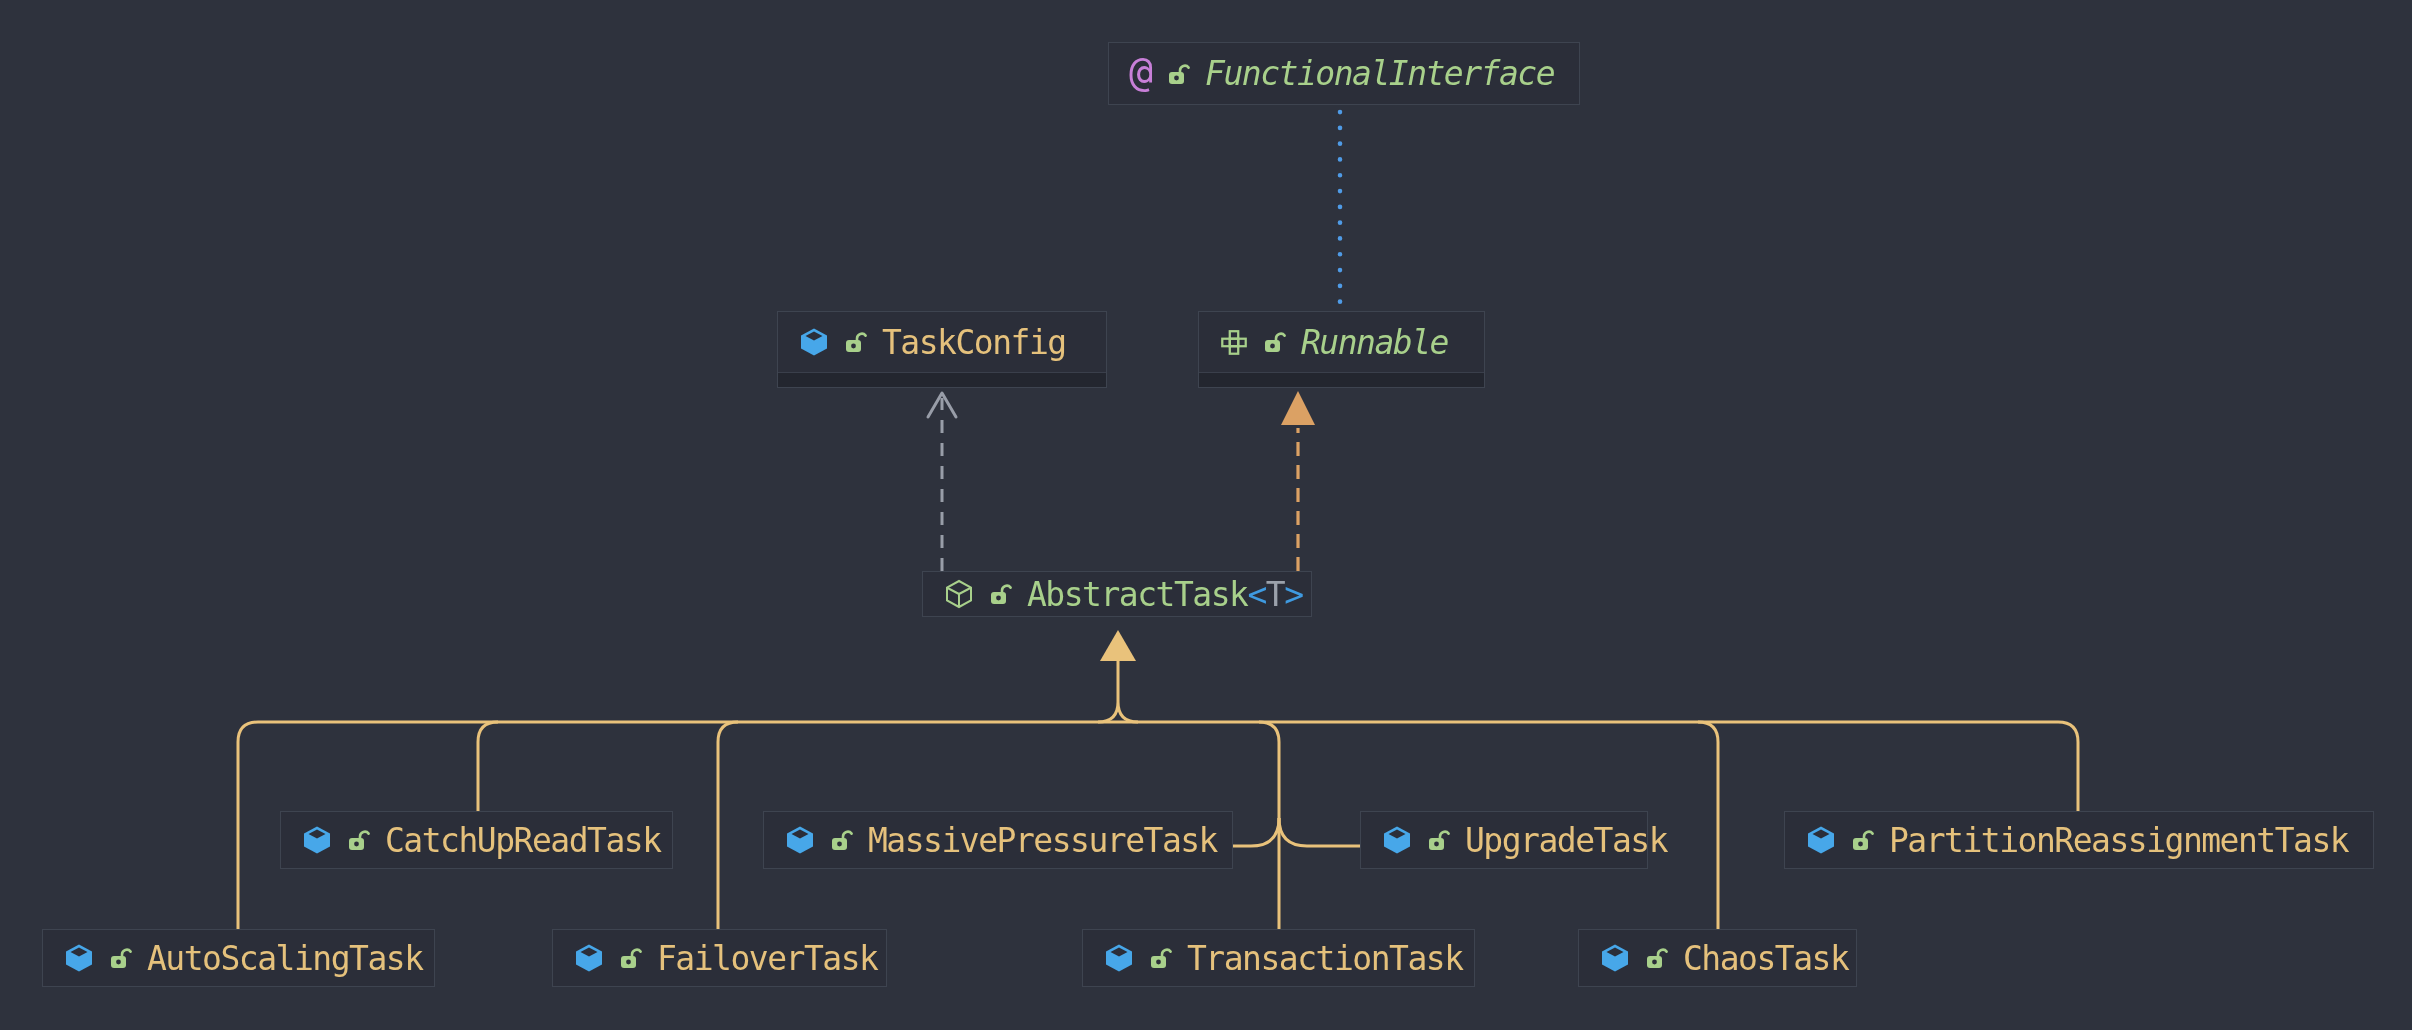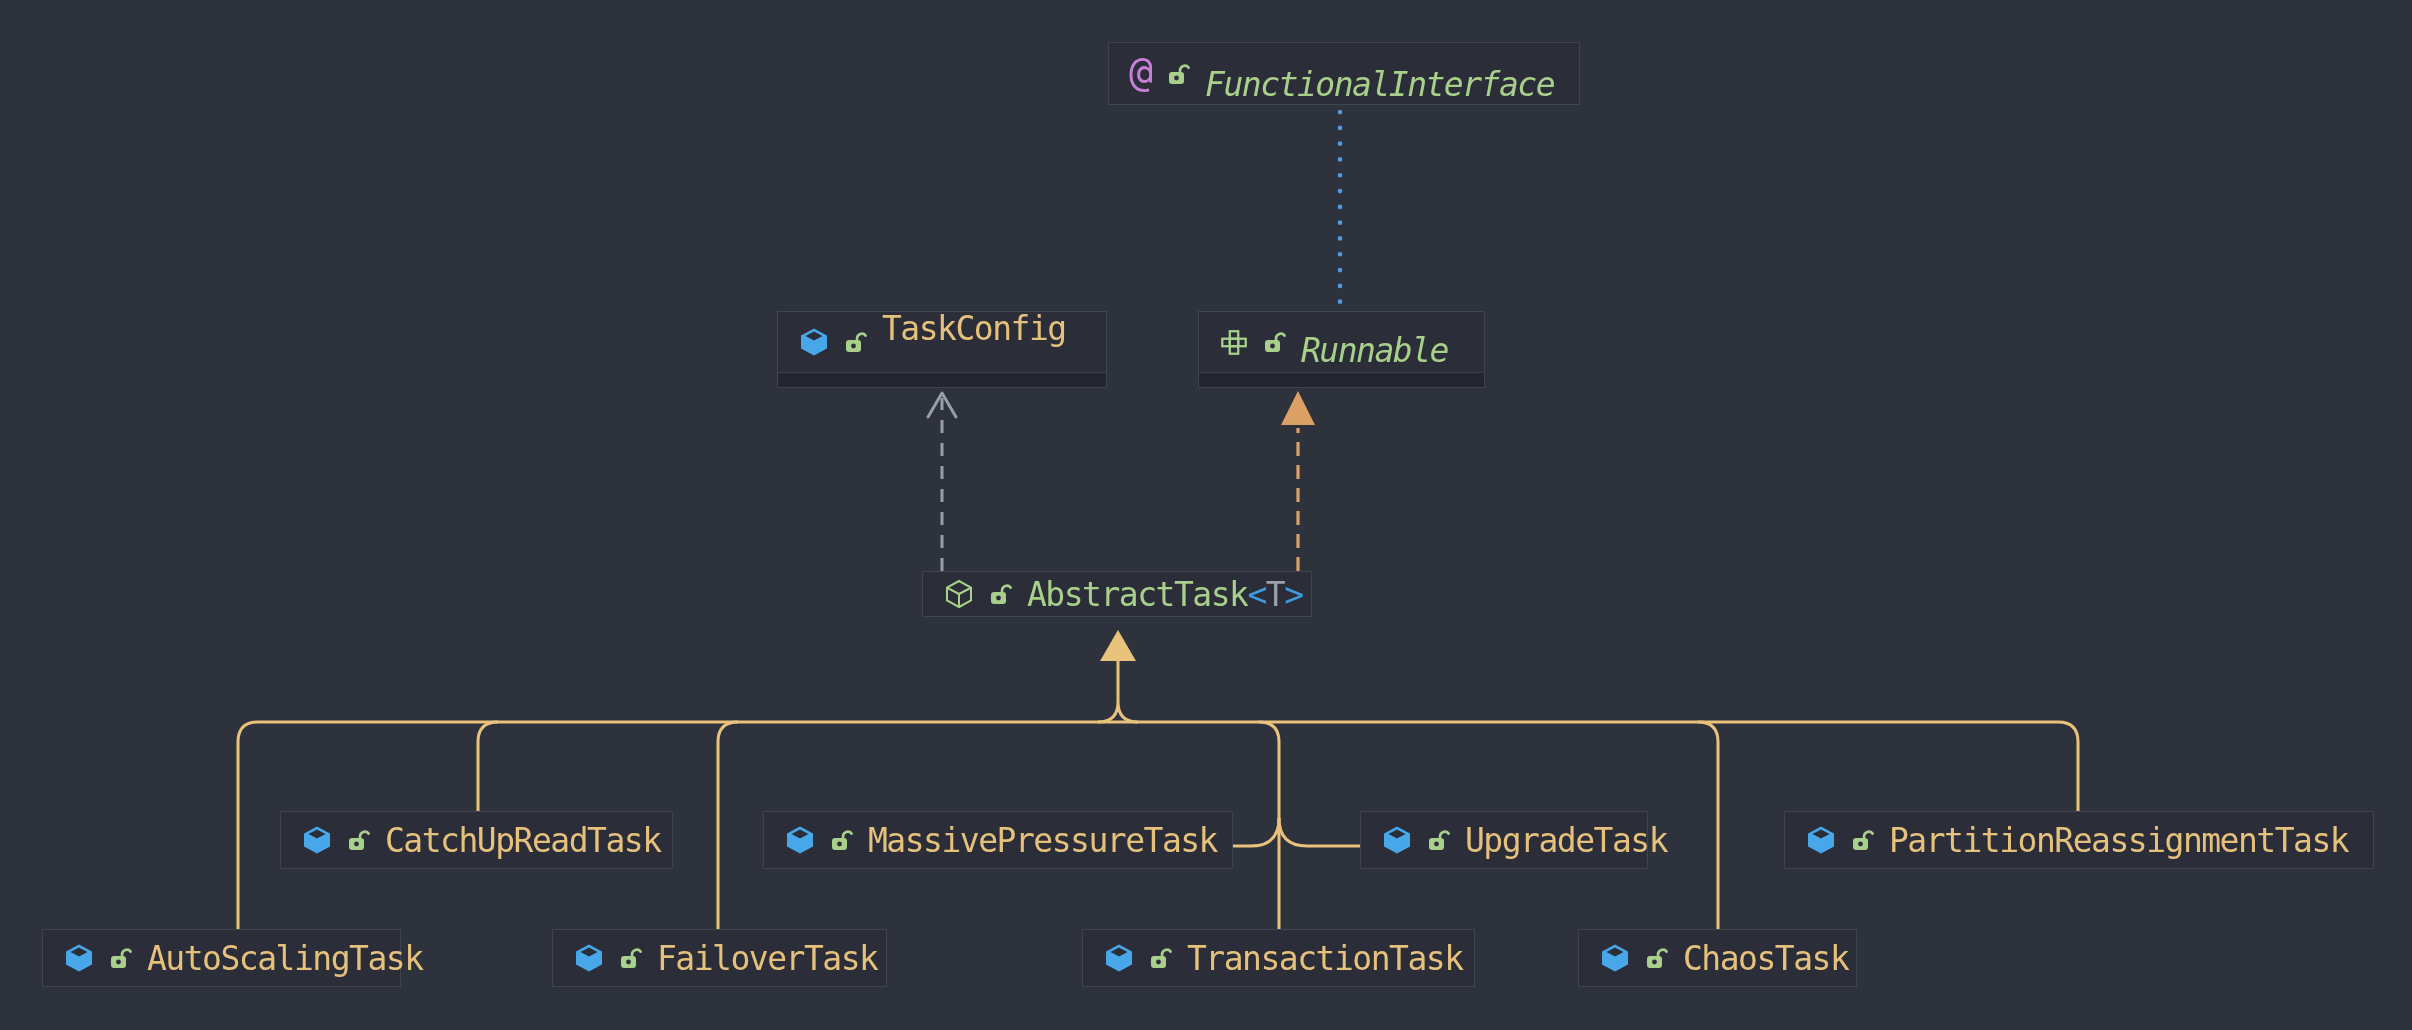--- a/index.html
+++ b/index.html
@@ -10,26 +10,26 @@
     font-size:33px;letter-spacing:-1.5px;
   }
   svg.edges{position:absolute;left:0;top:0;width:2412px;height:1030px;}
   .node{
     position:absolute;box-sizing:border-box;
     background:#2b2e39;border:1.5px solid #3e4450;
     display:flex;align-items:center;gap:13px;padding:0 20px;
     white-space:nowrap;
   }
   .node.col{flex-direction:column;align-items:stretch;gap:0;padding:0;}
-  .node .hdr{display:flex;gap:13px;padding:0 20px;height:60px;}
+  .node .hdr{display:flex;align-items:center;gap:13px;padding:0 20px;height:60px;}
   .node .strip{flex:1;background:#23262f;border-top:1px solid #3a3f4b;}
   .ic{display:inline-flex;align-items:center;flex:0 0 auto;}
   .lbl{line-height:1;}
   .tan{color:#e5c17c;}
-  .grn{color:#a8d08b;margin-top:22px;}
+  .grn{color:#a8d08b;}
   .ital{font-style:italic;}
   .at{color:#c87fd8;font-size:40px;letter-spacing:0;line-height:1;transform:translateY(-2px);}
   .gen-br{color:#3f9ae0;}
   .gen-t{color:#9ba1ab;}
 </style>
 </head>
 <body>
 
 <div class="canvas">
 
@@ -206,21 +206,21 @@
     <span class="ic">
       <svg width="26" height="26" viewBox="0 0 26 26">
           <rect x="3" y="11" width="15" height="12" rx="3" fill="#a8d08b"></rect>
           <circle cx="10.5" cy="17" r="2.4" fill="#2b2e39"></circle>
           <path d="M14 11 V9.5 A4.8 4.8 0 0 1 22.6 6.6" stroke="#a8d08b" stroke-width="2.6" fill="none" stroke-linecap="round"></path>
         </svg>
     </span>
     <span class="lbl tan">PartitionReassignmentTask</span>
   </div>
 
-  <div class="node" style="left:42px;top:929px;width:359px;height:58px">
+  <div class="node" style="left:42px;top:929px;width:393px;height:58px">
     <span class="ic">
       <svg width="32" height="32" viewBox="0 0 32 32">
           <path d="M16 2.5 L29 9.5 V22.5 L16 29.5 L3 22.5 V9.5 Z" fill="#47a7e9"></path>
           <path d="M16 5.5 L24.5 10 L16 14.5 L7.5 10 Z" fill="#2b2e39"></path>
         </svg>
     </span>
     <span class="ic">
       <svg width="26" height="26" viewBox="0 0 26 26">
           <rect x="3" y="11" width="15" height="12" rx="3" fill="#a8d08b"></rect>
           <circle cx="10.5" cy="17" r="2.4" fill="#2b2e39"></circle>

